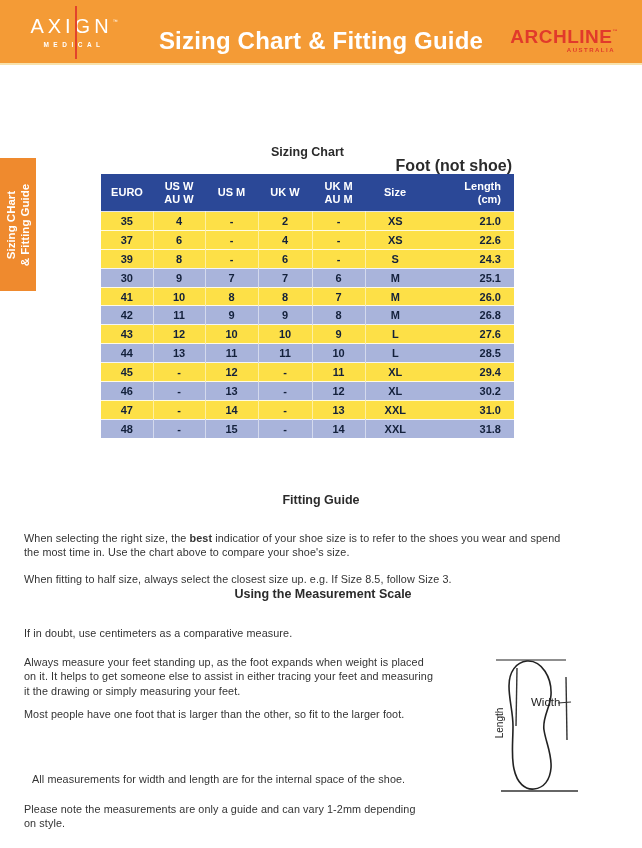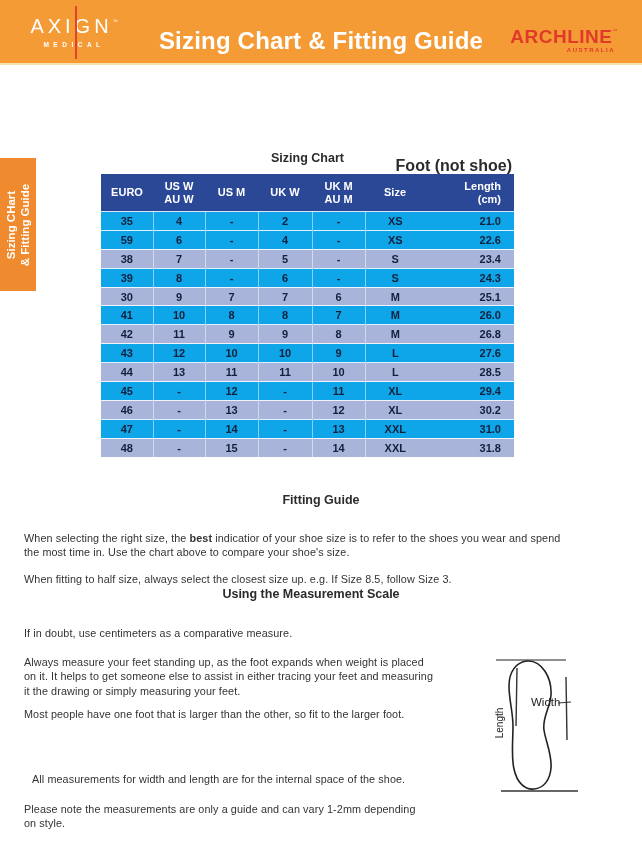--- a/index.html
+++ b/index.html
@@ -24,35 +24,35 @@
   
   .side-tab{position:absolute;left:0;top:158px;width:36px;height:133px;background:#EF8A2E;}
   .side-tab .rot{
     position:absolute;top:50%;left:50%;
     transform:translate(-50%,-50%) rotate(-90deg);
     color:#fff;font-weight:bold;font-size:11.5px;line-height:14px;
     text-align:center;white-space:pre-line;width:140px;
   }
   
   .h{position:absolute;font-weight:bold;color:#2B2B2B;font-size:12.5px;}
-  .sizing-heading{left:101px;top:151px;width:413px;text-align:center;}
+  .sizing-heading{left:101px;top:145px;width:413px;text-align:center;}
   .foot-label{top:157px;right:130px;font-size:16px;}
   .fitting-heading{left:10px;top:493px;width:622px;text-align:center;}
-  .measure-heading{left:0;top:587px;width:622px;text-align:center;}
+  .measure-heading{left:12px;top:587px;width:622px;text-align:center;}
   
   .size-table{position:absolute;left:101px;top:174px;width:413px;border-collapse:collapse;table-layout:fixed;}
   .size-table th{
     background:#2B4897;color:#fff;font-size:11px;font-weight:bold;line-height:13px;
     height:37px;text-align:center;vertical-align:middle;white-space:pre-line;padding:0;
   }
   .size-table td{
     font-size:11px;font-weight:bold;color:#13203B;text-align:center;vertical-align:middle;
     height:17.9px;padding:0;border-top:1px solid rgba(255,255,255,0.85);
   }
-  .size-table tbody tr.row-odd  td{background:#0ea5e9;margin-top:40px;}
+  .size-table tbody tr.row-odd  td{background:#fde047;margin-top:40px;}
   .size-table tbody tr.row-even td{background:#A9B4DB;}
   .size-table td.sep{border-right:1px solid rgba(255,255,255,0.5);}
   .size-table th.len, .size-table td.len{text-align:right;padding-right:13px;}
   
   .para{position:absolute;font-size:10.8px;color:#333;line-height:14.6px;white-space:pre-line;letter-spacing:0.1px;}
   .p1{left:24px;top:520px;width:614px;}
   .p2{left:24px;top:561px;width:614px;}
   .p3{left:24px;top:615px;width:520px;}
   .p4{left:24px;top:644px;width:475px;}
   .p5{left:24px;top:696px;width:475px;}
@@ -115,36 +115,27 @@
       <tr class="row-odd">
         <td class="sep">35</td>
         <td class="sep">4</td>
         <td class="sep">-</td>
         <td class="sep">2</td>
         <td class="sep">-</td>
         <td>XS</td>
         <td class="len">21.0</td>
       </tr>
       <tr class="row-odd">
-        <td class="sep">59</td>
+        <td class="sep">37</td>
         <td class="sep">6</td>
         <td class="sep">-</td>
         <td class="sep">4</td>
         <td class="sep">-</td>
         <td>XS</td>
         <td class="len">22.6</td>
-      </tr>
-      <tr class="row-even">
-        <td class="sep">38</td>
-        <td class="sep">7</td>
-        <td class="sep">-</td>
-        <td class="sep">5</td>
-        <td class="sep">-</td>
-        <td>S</td>
-        <td class="len">23.4</td>
       </tr>
       <tr class="row-odd">
         <td class="sep">39</td>
         <td class="sep">8</td>
         <td class="sep">-</td>
         <td class="sep">6</td>
         <td class="sep">-</td>
         <td>S</td>
         <td class="len">24.3</td>
       </tr>

